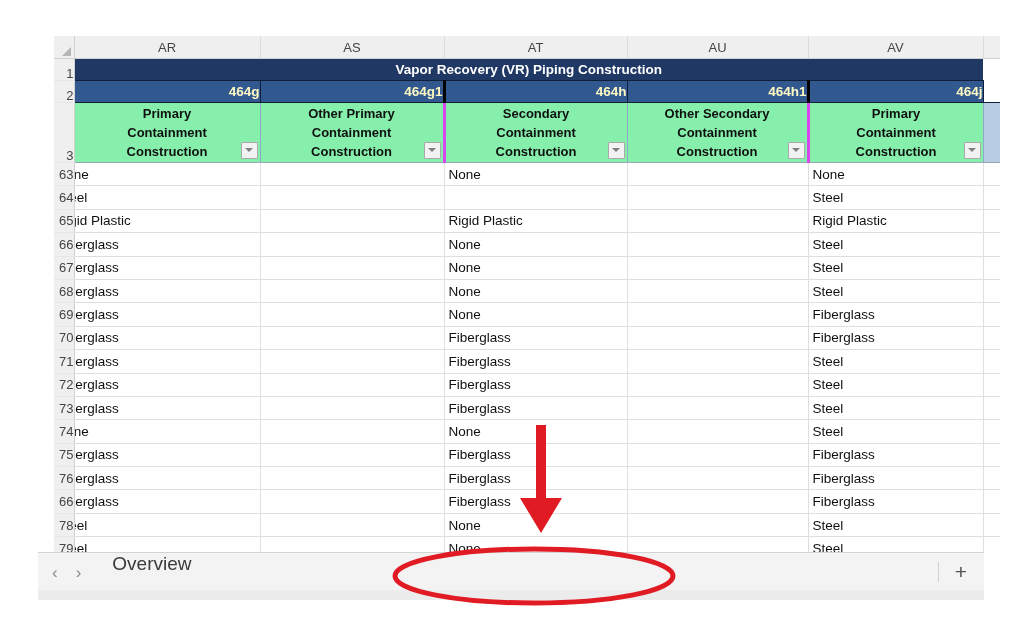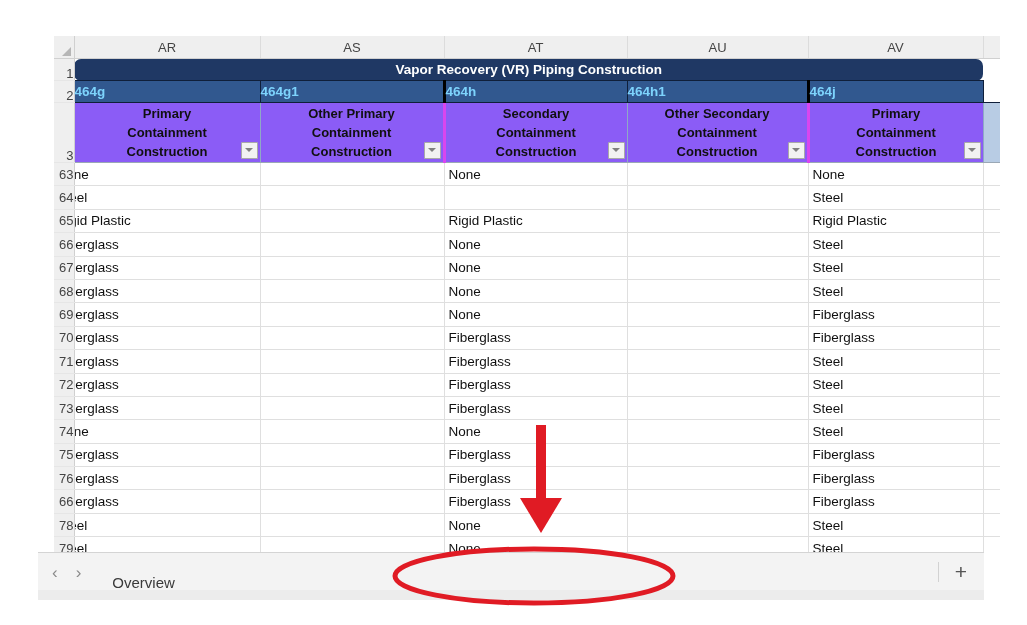--- a/index.html
+++ b/index.html
@@ -30,37 +30,37 @@
   td.rownum{
     width:20px;background:#efefef;color:#444444;font-size:13px;
     text-align:right;padding-right:3px;vertical-align:bottom;
     border-right:1px solid #d0d0d0;border-bottom:1px solid #e6e6e6;
     line-height:1;
   }
 
   
   .r-title td.cell{
     background:#1f3864;color:#ffffff;font-weight:bold;font-size:13.5px;
-    text-align:center;height:21px;border-bottom:1px solid #0f1f3a;border-radius:7px;
+    text-align:center;height:21px;border-bottom:1px solid #0f1f3a;
   }
   .r-title td.blank-right{background:#ffffff;border-bottom:1px solid #ffffff;}
 
   
   .r-code td.cell{
-    background:#31588f;color:#7dd3fc;font-weight:bold;font-size:13.5px;
-    text-align:left;height:21px;
+    background:#31588f;color:#fef9c3;font-weight:bold;font-size:13.5px;
+    text-align:right;height:21px;
     border-right:1px solid #0f1f3a;border-bottom:1px solid #0f1f3a;
     border-top:1px solid #0f1f3a;
   }
   .r-code td.thick{border-left:3px solid #000000;}
   .r-code td.blank-right{background:#ffffff;border:none;border-bottom:1px solid #0f1f3a;}
 
   
   .r-label td.cell{
-    background:#8b5cf6;color:#101010;font-weight:bold;font-size:13px;
+    background:#86efac;color:#101010;font-weight:bold;font-size:13px;
     text-align:center;vertical-align:top;height:58px;position:relative;
     border-right:1px solid #8fa9c6;border-bottom:1px solid #9aa8b5;
     line-height:19px;padding-top:1px;
   }
   .r-label td.thick{border-left:3px solid #d946ef;}
   .r-label td.blank-right{background:#b8cce4;border-bottom:1px solid #9aa8b5;}
   .filter-btn{
     position:absolute;right:2px;bottom:3px;width:15px;height:15px;
     background:#f2f2f2;border:1px solid #a9a9a9;border-radius:1px;
   }
@@ -85,21 +85,21 @@
   
   .tabbar{
     position:absolute;left:38px;top:552px;width:946px;height:38px;
     background:#f3f3f3;display:flex;align-items:stretch;
     border-top:1px solid #d4d4d4;
   }
   .navarrows{display:flex;align-items:center;gap:18px;padding:0 16px 0 14px;color:#8a8a8a;}
   .navarrows span{font-size:17px;line-height:1;cursor:default;}
   .tabs{display:flex;align-items:stretch;flex:1;}
   .tab{
-    display:flex;align-items:flex-end;padding:0 15px;font-size:15px;color:#3a3a3a;
+    display:flex;align-items:flex-start;padding:0 15px;font-size:19px;color:#3a3a3a;
     position:relative;white-space:nowrap;
   }
   .tab + .tab::before{
     content:"";position:absolute;left:0;top:9px;bottom:9px;width:1px;background:#d2d2d2;
   }
   .tab.active{
     background:#ffffff;font-weight:bold;color:#1a1a1a;border-radius:3px 3px 0 0;
   }
   .tab.active::after{
     content:"";position:absolute;left:8px;right:8px;bottom:5px;height:2px;background:#107c41;

